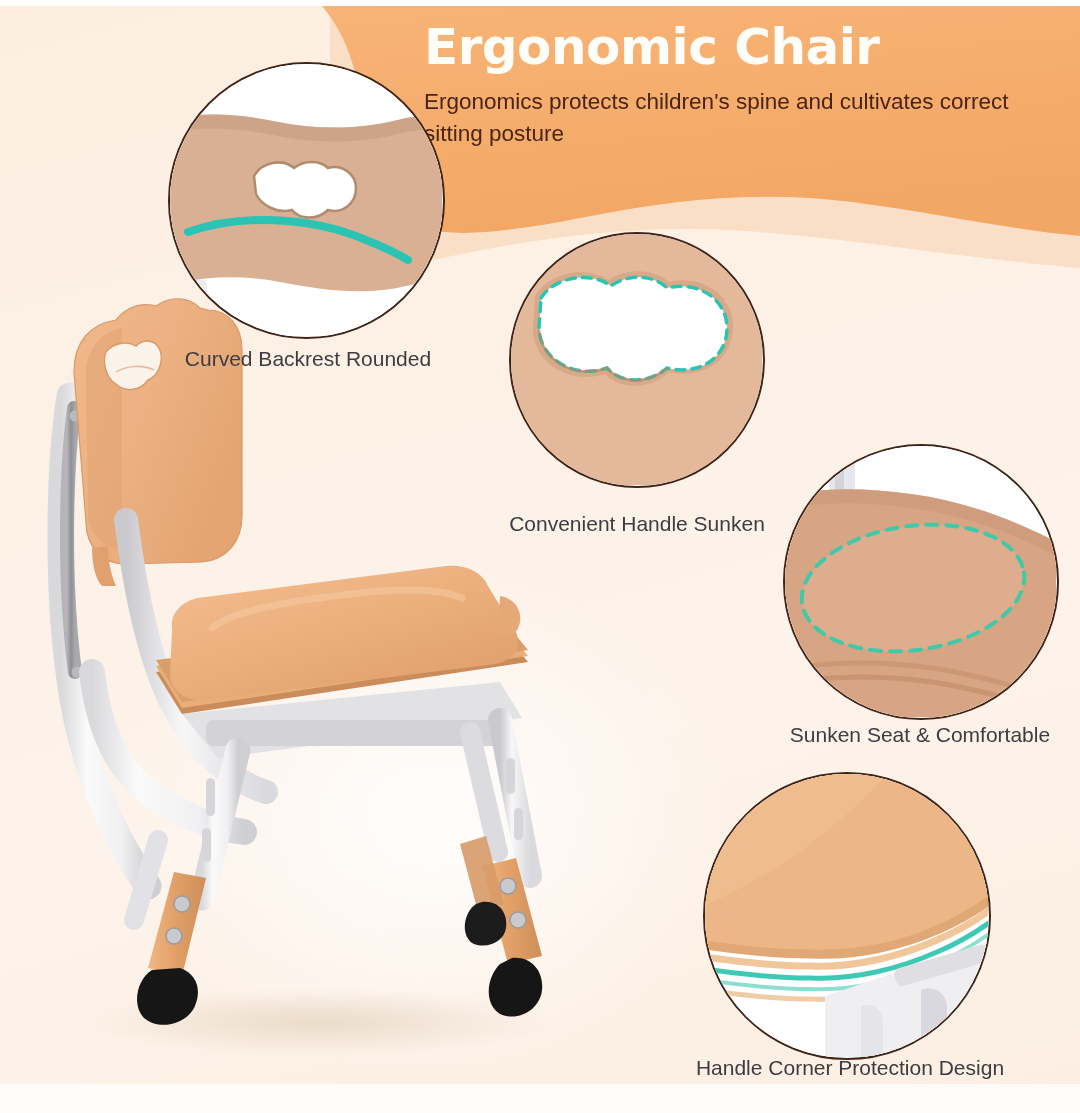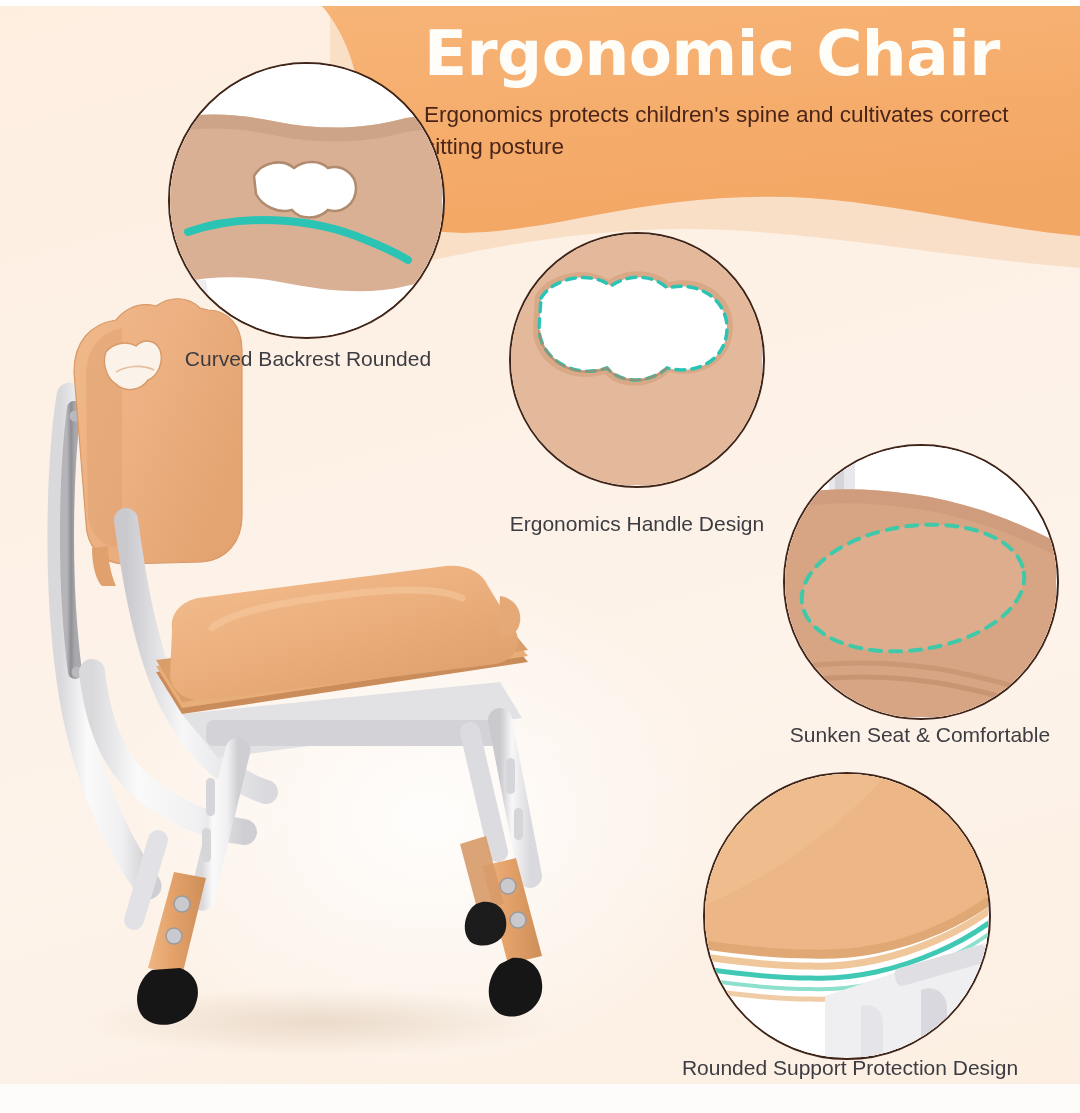--- a/index.html
+++ b/index.html
@@ -14,21 +14,21 @@
   .bg-white-top{position:absolute;left:0;top:0;width:1080px;height:6px;background:#fff;}
   .bg-white-bot{position:absolute;left:0;top:1084px;width:1080px;height:29px;background:#fdfcfa;}
   .bg-glow{position:absolute;left:120px;top:560px;width:620px;height:520px;
            background:radial-gradient(ellipse at 50% 50%,rgba(255,255,255,.85) 0%,rgba(255,255,255,0) 70%);}
 
   
   .hdr-wrap{position:absolute;left:0;top:6px;width:1080px;height:280px;}
   .hdr-svg{position:absolute;left:0;top:0;}
   .hdr-text{position:absolute;left:424px;top:16px;width:650px;}
   .hdr-title{font-family:"DejaVu Sans",sans-serif;font-weight:bold;
-             font-size:63px;line-height:1.0;color:#fffdf8;letter-spacing:-.5px;
+             font-size:50px;line-height:1.0;color:#fffdf8;letter-spacing:-.5px;
              white-space:nowrap;}
   .hdr-sub{margin-top:14px;font-size:22.5px;line-height:1.42;color:#4a2418;
            max-width:600px;}
 
   
   .chair{position:absolute;left:30px;top:280px;width:560px;height:800px;}
 
   
   .callout{position:absolute;}
   .circ{position:absolute;border-radius:50%;overflow:hidden;
@@ -251,21 +251,21 @@
         <path d="M30,64 C42,44 78,36 100,52
                  C116,40 142,40 156,54
                  C188,46 216,66 216,94
                  C216,124 188,142 156,134
                  C138,150 110,150 96,134
                  C60,146 28,122 28,94 Z" fill="none" stroke="#2BC4B4" stroke-width="3.5" stroke-dasharray="9 7" stroke-linecap="round"></path>
 
         <path d="M28,96 C30,124 60,146 96,134 C110,150 138,150 156,134" fill="none" stroke="#B5835F" stroke-width="2.5" opacity=".7"></path>
       </svg>
     </div>
-    <div class="cap cap2">Ergonomics Handle Design</div>
+    <div class="cap cap2">Convenient Handle Sunken</div>
   </div>
 
   <div class="callout">
     <div class="circ c3">
       <svg width="271" height="271" viewBox="0 0 271 271">
         <rect width="271" height="271" fill="#FFFFFF"></rect>
 
         <rect x="44" y="0" width="26" height="62" fill="#E8E8EC"></rect>
         <rect x="50" y="0" width="9" height="58" fill="#D4D4D9"></rect>
 
@@ -308,17 +308,17 @@
                  C256,179 278,165 296,151" stroke="#79D9C6" stroke-width="4" fill="none" opacity=".85"></path>
         <path d="M-20,213 C30,221 70,225 106,225 C150,227 196,215 232,199
                  C256,189 278,175 296,161" stroke="#EFCCA6" stroke-width="5" fill="none"></path>
 
         <path d="M120,222 L300,162 L300,283 L120,283 Z" fill="#EFEFF2"></path>
         <rect x="188" y="196" width="96" height="18" rx="6" fill="#DEDEE3" transform="rotate(-16 188 196)"></rect>
         <path d="M156,232 C168,228 178,236 178,250 L178,283 L156,283 Z" fill="#E4E4E9"></path>
         <path d="M216,216 C230,210 242,220 242,234 L242,283 L216,283 Z" fill="#D8D8DE"></path>
       </svg>
     </div>
-    <div class="cap cap4">Rounded Support Protection Design</div>
+    <div class="cap cap4">Handle Corner Protection Design</div>
   </div>
 
   <div class="bg-white-bot"></div>
 </div>
 
 </body></html>

